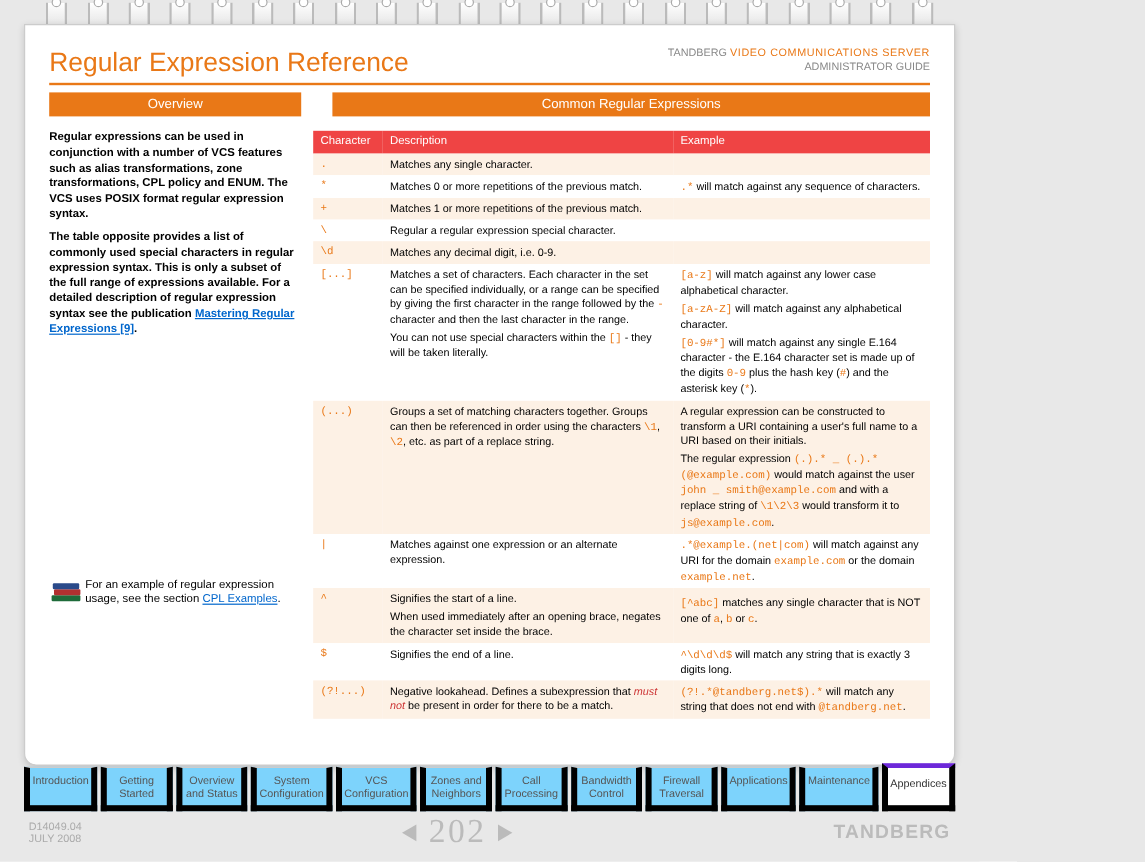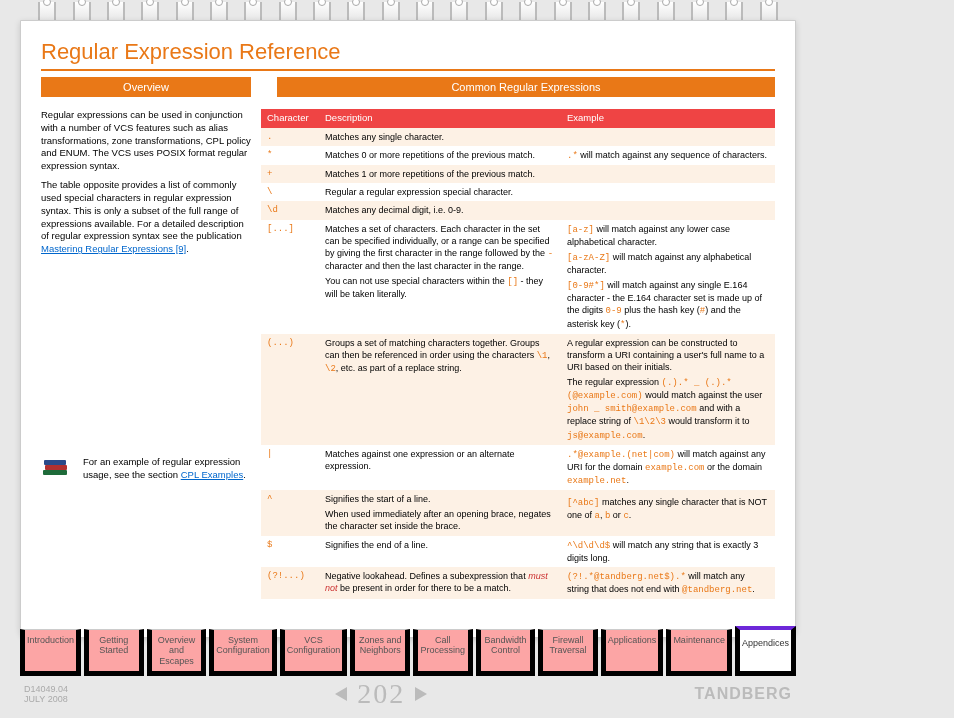--- a/index.html
+++ b/index.html
@@ -15,39 +15,39 @@
   .brand-top { text-align:right; font-size:9px; color:#888; line-height:1.2; }
   .brand-top .orange { color:#e97817; letter-spacing:0.5px; }
   
   .cols { display:flex; gap:10px; align-items:flex-start; }
   .left-col { width:210px; flex:0 0 210px; font-size:9.5px; line-height:1.35; }
   .right-col { flex:1; }
   .sec-head { background:#e97817; color:#fff; text-align:center; font-size:11px; padding:4px 0; margin-bottom:6px; }
   .left-head { width:210px; }
   .right-head { flex:1; }
   .heads-row { display:flex; gap:26px; margin-bottom:6px; }
-  .left-col p { margin:0 0 6px 0; }
+  .left-col p { margin:0 0 6px 0;font-weight:bold; }
   .link { color:#0066cc; text-decoration:underline; cursor:pointer; }
-  .callout { margin-top:200px; display:flex; gap:12px; font-size:9.5px; line-height:1.35; }
+  .callout { margin-top:200px; display:flex; gap:0; font-size:9.5px; line-height:1.35; }
   .books-icon { width:30px; height:24px; flex:0 0 30px; }
   
   table { width:100%; border-collapse:collapse; font-size:9px; line-height:1.35; }
   thead th { background:#ef4444; color:#fff; text-align:left; font-weight:normal; padding:3px 6px; font-size:9.5px; }
   tbody tr.odd td { background:#fdf1e5; }
   tbody tr.even td { background:#ffffff; }
   tbody td { padding:3px 6px; vertical-align:top; }
   td.char { color:#e97817; font-family:"Courier New",monospace; width:46px; }
   .mono { color:#e97817; font-family:"Courier New",monospace; }
   .redital { color:#cc3333; font-style:italic; }
   td.desc { width:230px; }
   td.desc p, td.ex p { margin:0 0 3px 0; }
   td.desc p:last-child, td.ex p:last-child { margin-bottom:0; }
   
   .tabs { position:absolute; left:20px; right:20px; bottom:42px; display:flex; gap:3px; }
-  .tab { flex:1; background:#fca5a5; border:5px solid #000000; border-top:1px solid #ccc; font-size:9px; text-align:center; padding:5px 2px; line-height:1.15; color:#555; cursor:pointer; }
+  .tab { flex:1; background:#7dd3fc; border:5px solid #000000; border-top:1px solid #ccc; font-size:9px; text-align:center; padding:5px 2px; line-height:1.15; color:#555; cursor:pointer; }
   .tab.active { background:#fff; border-top:4px solid #6d28d9; color:#333; margin-top:-3px; padding-top:8px; }
   
   .footer { position:absolute; left:24px; right:24px; bottom:8px; display:flex; justify-content:space-between; align-items:center; font-size:9px; color:#aaa; }
   .pager { font-size:28px; color:#bbb; letter-spacing:2px; display:flex; align-items:center; gap:6px; font-family:Georgia,serif; }
   .pager svg { cursor:pointer; }
   .brand-bot { font-size:16px; font-weight:bold; color:#bbb; letter-spacing:1px; }
 </style>
 </head>
 <body>
 
@@ -74,20 +74,24 @@
       <div class="ring"></div>
       <div class="ring"></div>
       <div class="ring"></div>
     <div class="ring"></div>
       <div class="ring"></div>
   </div>
 
   <div class="paper">
     <div class="header-row">
       <div class="title">Regular Expression Reference</div>
+      <div class="brand-top">
+        <span>TANDBERG </span><span class="orange">VIDEO COMMUNICATIONS SERVER</span><br>
+        <span>ADMINISTRATOR GUIDE</span>
+      </div>
     </div>
 
     <div class="heads-row">
       <div class="sec-head left-head">Overview</div>
       <div class="sec-head right-head">Common Regular Expressions</div>
     </div>
 
     <div class="cols">
       <div class="left-col">
         <p>Regular expressions can be used in conjunction with a number of VCS features such as alias transformations, zone transformations, CPL policy and ENUM. The VCS uses POSIX format regular expression syntax.</p>
@@ -218,21 +222,21 @@
               </tr>
             </tbody>
         </table>
       </div>
     </div>
   </div>
 
   <div class="tabs" id="tabs">
       <div class="tab">Introduction</div>
       <div class="tab">Getting Started</div>
-      <div class="tab">Overview and Escapes</div>
+      <div class="tab">Overview and Status</div>
       <div class="tab">System Configuration</div>
       <div class="tab">VCS Configuration</div>
       <div class="tab">Zones and Neighbors</div>
       <div class="tab">Call Processing</div>
       <div class="tab">Bandwidth Control</div>
       <div class="tab">Firewall Traversal</div>
       <div class="tab">Applications</div>
       <div class="tab">Maintenance</div>
       <div class="tab active">Appendices</div>
     </div>

